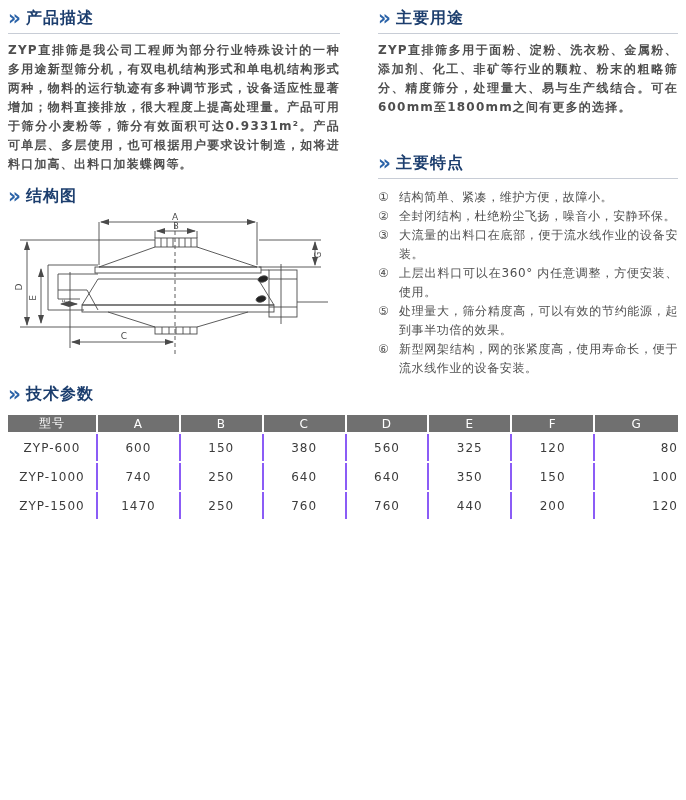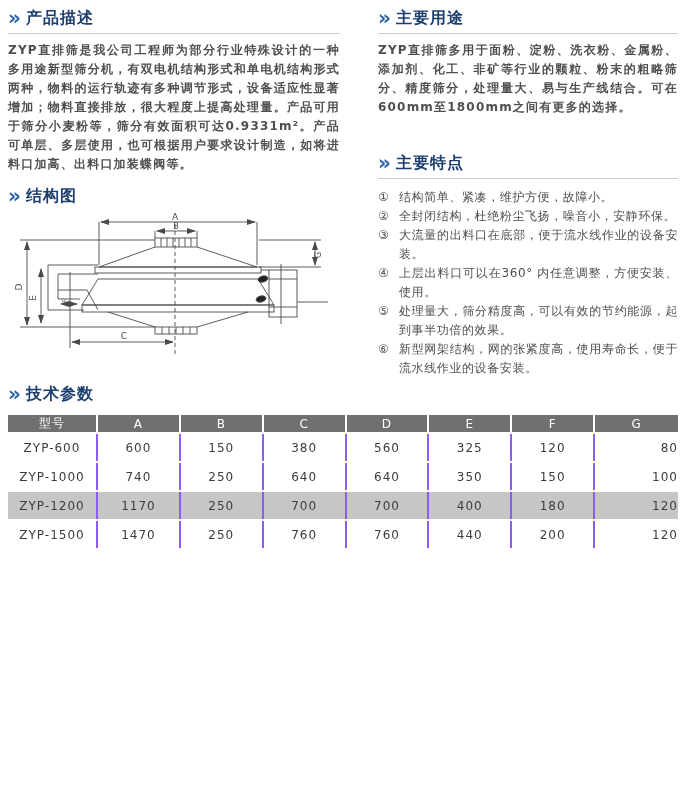--- a/index.html
+++ b/index.html
@@ -291,30 +291,20 @@
         <tr class="row-odd">
           <td>ZYP-1000</td>
           <td>740</td>
           <td>250</td>
           <td>640</td>
           <td>640</td>
           <td>350</td>
           <td>150</td>
           <td>100</td>
         </tr>
-        <tr class="row-even">
-          <td>ZYP-1200</td>
-          <td>1170</td>
-          <td>250</td>
-          <td>700</td>
-          <td>700</td>
-          <td>400</td>
-          <td>180</td>
-          <td>120</td>
-        </tr>
         <tr class="row-odd">
           <td>ZYP-1500</td>
           <td>1470</td>
           <td>250</td>
           <td>760</td>
           <td>760</td>
           <td>440</td>
           <td>200</td>
           <td>120</td>
         </tr>

